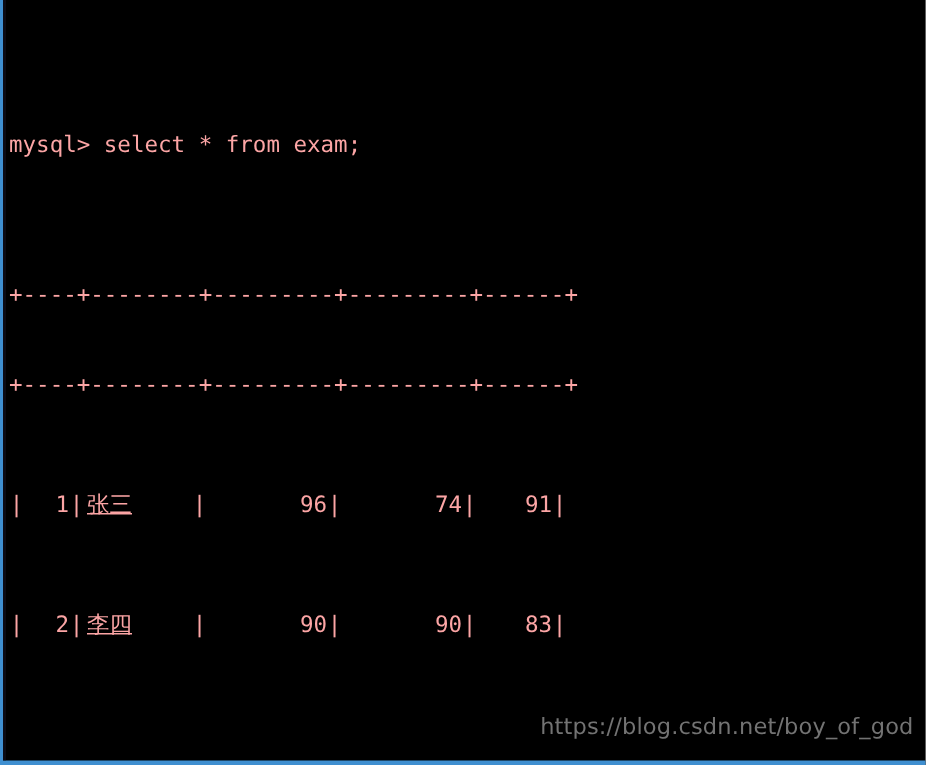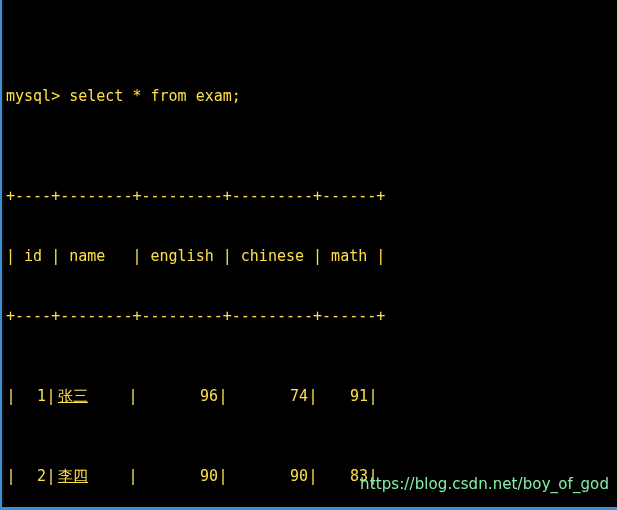--- a/index.html
+++ b/index.html
@@ -37,21 +37,21 @@
 
   
   #terminal {
     position: absolute;
     left: 2px;
     top: 0;
     right: 0;
     bottom: 0;
     padding: 6px 0 0 2px;
     box-sizing: border-box;
-    color: #fde047;
+    color: #fca5a5;
     font-family: "DejaVu Sans Mono", "Liberation Mono", monospace;
     font-size: 15px;
     line-height: 20px;
     letter-spacing: 0px;
     white-space: pre;
   }
   .line {
     display: block;
     height: 20px;
     white-space: pre;
@@ -82,40 +82,39 @@
     line-height: 20px;
     text-decoration: underline;
   }
   .num  { text-align: right; }
 
   
   #watermark {
     position: absolute;
     right: 8px;
     bottom: 14px;
-    color: #86efac;
+    color: #737373;
     font-family: "DejaVu Sans", "Liberation Sans", sans-serif;
     font-size: 15px;
     letter-spacing: 0.1px;
     white-space: nowrap;
   }
 </style>
 </head>
 <body>
 
 <div id="console-window">
 
   <div id="terminal">
 
     
     <span class="line">mysql&gt; select * from exam;</span>
 
     
     <span class="line">+----+--------+---------+---------+------+</span>
-    <span class="line">| id | name   | english | chinese | math |</span>
     <span class="line">+----+--------+---------+---------+------+</span>
 
     <span class="row"><span class="pipe">|</span><span class="c num" style="width:30px">1</span><span class="pipe">|</span><span class="c cjk" style="width:70px;padding-left:2px">张三</span><span class="pipe">|</span><span class="c num" style="width:80px">96</span><span class="pipe">|</span><span class="c num" style="width:80px">74</span><span class="pipe">|</span><span class="c num" style="width:50px">91</span><span class="pipe">|</span></span>
 
     <span class="row"><span class="pipe">|</span><span class="c num" style="width:30px">2</span><span class="pipe">|</span><span class="c cjk" style="width:70px;padding-left:2px">李四</span><span class="pipe">|</span><span class="c num" style="width:80px">90</span><span class="pipe">|</span><span class="c num" style="width:80px">90</span><span class="pipe">|</span><span class="c num" style="width:50px">83</span><span class="pipe">|</span></span>
 
     
 
     
 

